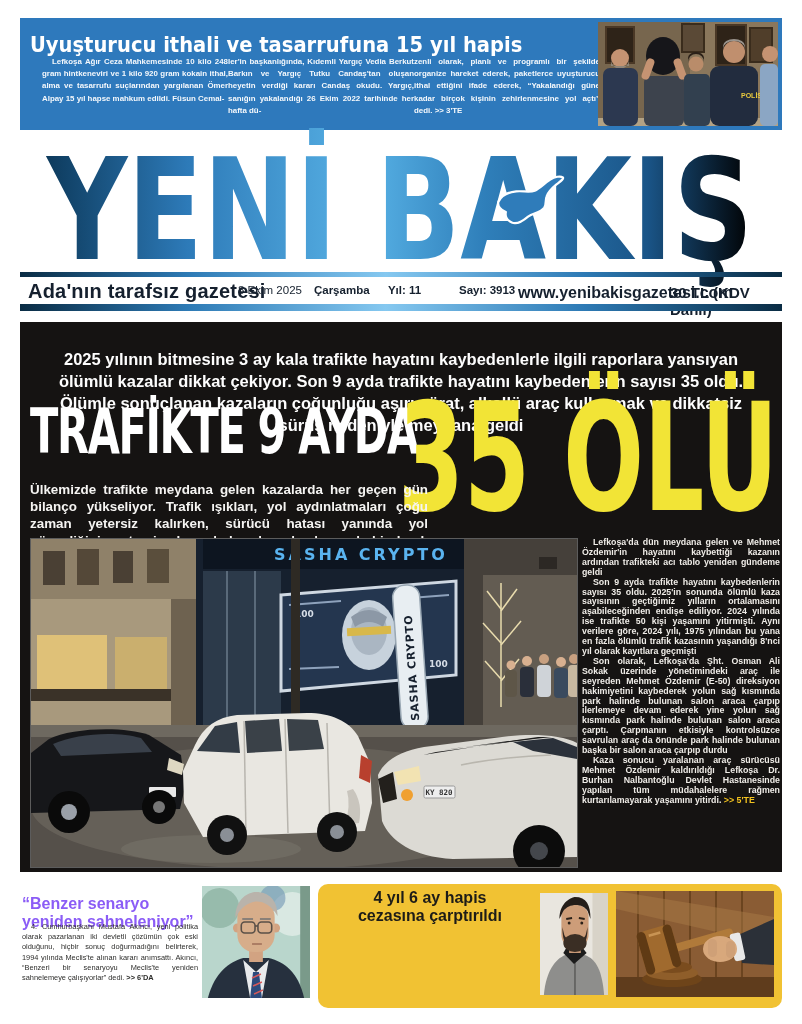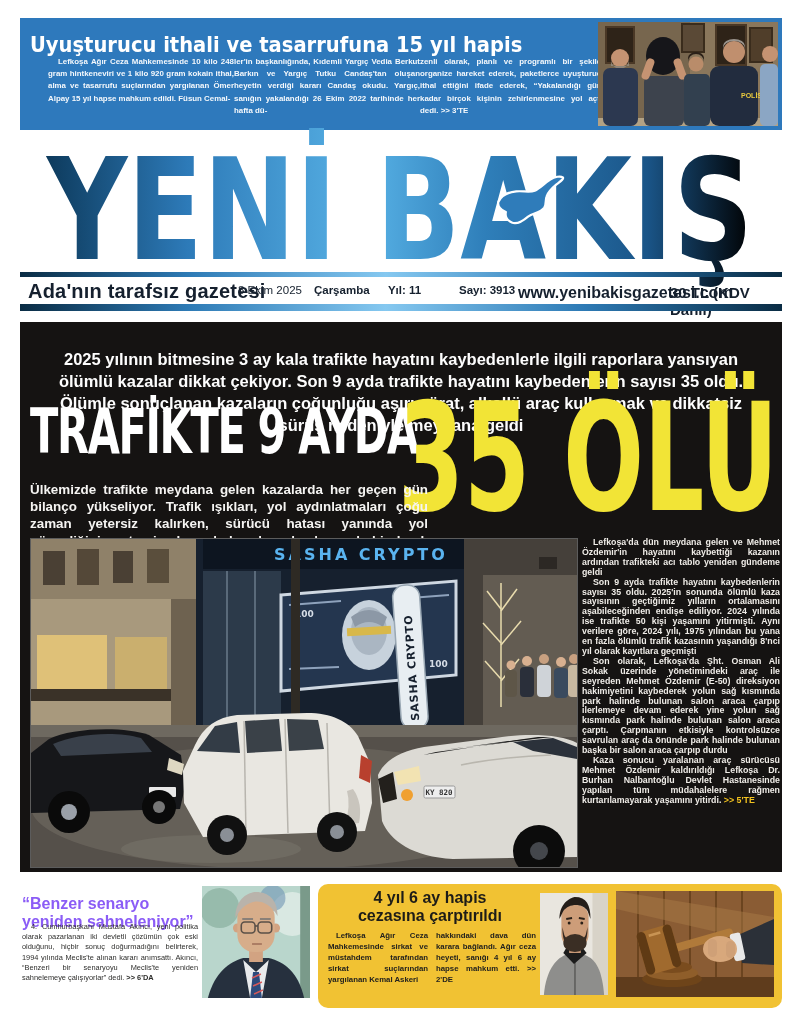--- a/index.html
+++ b/index.html
@@ -5,21 +5,21 @@
   html,body{margin:0;padding:0;background:#dedede;}
   .page{position:relative;width:802px;height:1024px;background:#ffffff;margin:0 auto;
         font-family:"Liberation Sans",sans-serif;overflow:hidden;padding-left:20px;}
   .abs{position:absolute;}
   svg{display:block;}
 
   
   .top-story{left:20px;top:18px;width:762px;height:112px;background:#2e79bc;}
   .top-headline{left:10px;top:1px;width:565px;color:#fff;font-family:"DejaVu Sans",sans-serif;
     font-weight:bold;font-size:21px;white-space:nowrap;transform:scaleX(.93);transform-origin:0 50%;}
-  .top-cols{left:28px;top:38px;width:558px;height:68px;display:flex;justify-content:center;}
+  .top-cols{left:22px;top:38px;width:558px;height:68px;display:flex;justify-content:center;}
   .top-cols p{margin:0;flex:1;color:#f4f8fc;font-size:7.9px;line-height:12.2px;font-weight:bold;
     text-align:justify;overflow:hidden;}
   .top-cols p.indent{text-indent:10px;}
   .police-photo{left:578px;top:4px;width:180px;height:104px;}
 
   
   .masthead{left:20px;top:132px;width:762px;height:142px;}
   .cyprus{left:474px;top:34px;width:74px;height:70px;}
 
   
@@ -308,24 +308,20 @@
     <line x1="41" y1="33" x2="52" y2="33" stroke="#8a8078" stroke-width="2"></line>
     <line x1="59" y1="33" x2="70" y2="33" stroke="#8a8078" stroke-width="2"></line>
     <line x1="51" y1="58" x2="61" y2="58" stroke="#a87860" stroke-width="1.8"></line>
   </svg>
 
   <section class="abs court-box">
     <div class="abs court-headline">
       <div>4 yıl 6 ay hapis</div>
       <div>cezasına çarptırıldı</div>
     </div>
-    <div class="abs court-cols">
-      <p class="indent">Lefkoşa Ağır Ceza Mahkemesinde sirkat ve müstahdem tarafından sirkat suçlarından yargılanan Kemal Askeri</p>
-      <p><span>hakkındaki dava dün karara bağlandı. Ağır ceza heyeti, sanığı 4 yıl 6 ay hapse mahkum etti.</span> <b>&gt;&gt; 2'DE</b></p>
-    </div>
     <svg class="abs kemal-photo" viewBox="0 0 70 102" preserveAspectRatio="none">
       <rect width="70" height="102" fill="#e9e6df"></rect>
       <rect x="54" y="0" width="16" height="102" fill="#d8d3c8"></rect>
       <path d="M4 102 C6 78,16 66,26 62 L46 62 C58 66,64 78,66 102 Z" fill="#8e8e8c"></path>
       <line x1="36" y1="66" x2="36" y2="102" stroke="#5a5a58" stroke-width="1.5"></line>
       <polygon points="24,60 35,71 48,60 44,55 27,55" fill="#1c1c1c"></polygon>
       <rect x="30" y="46" width="12" height="14" fill="#c69877"></rect>
       <rect x="22" y="12" width="28" height="42" rx="12" fill="#cd9d79"></rect>
       <path d="M20 26 C20 8,34 4,36 4 C48 4,52 12,52 26 L49 18 C44 10,30 10,24 18 Z" fill="#241d18"></path>
       <path d="M23 34 C23 50,28 57,36 57 C44 57,49 50,49 34 L47 42 C43 50,29 50,25 42 Z" fill="#352a22"></path>

